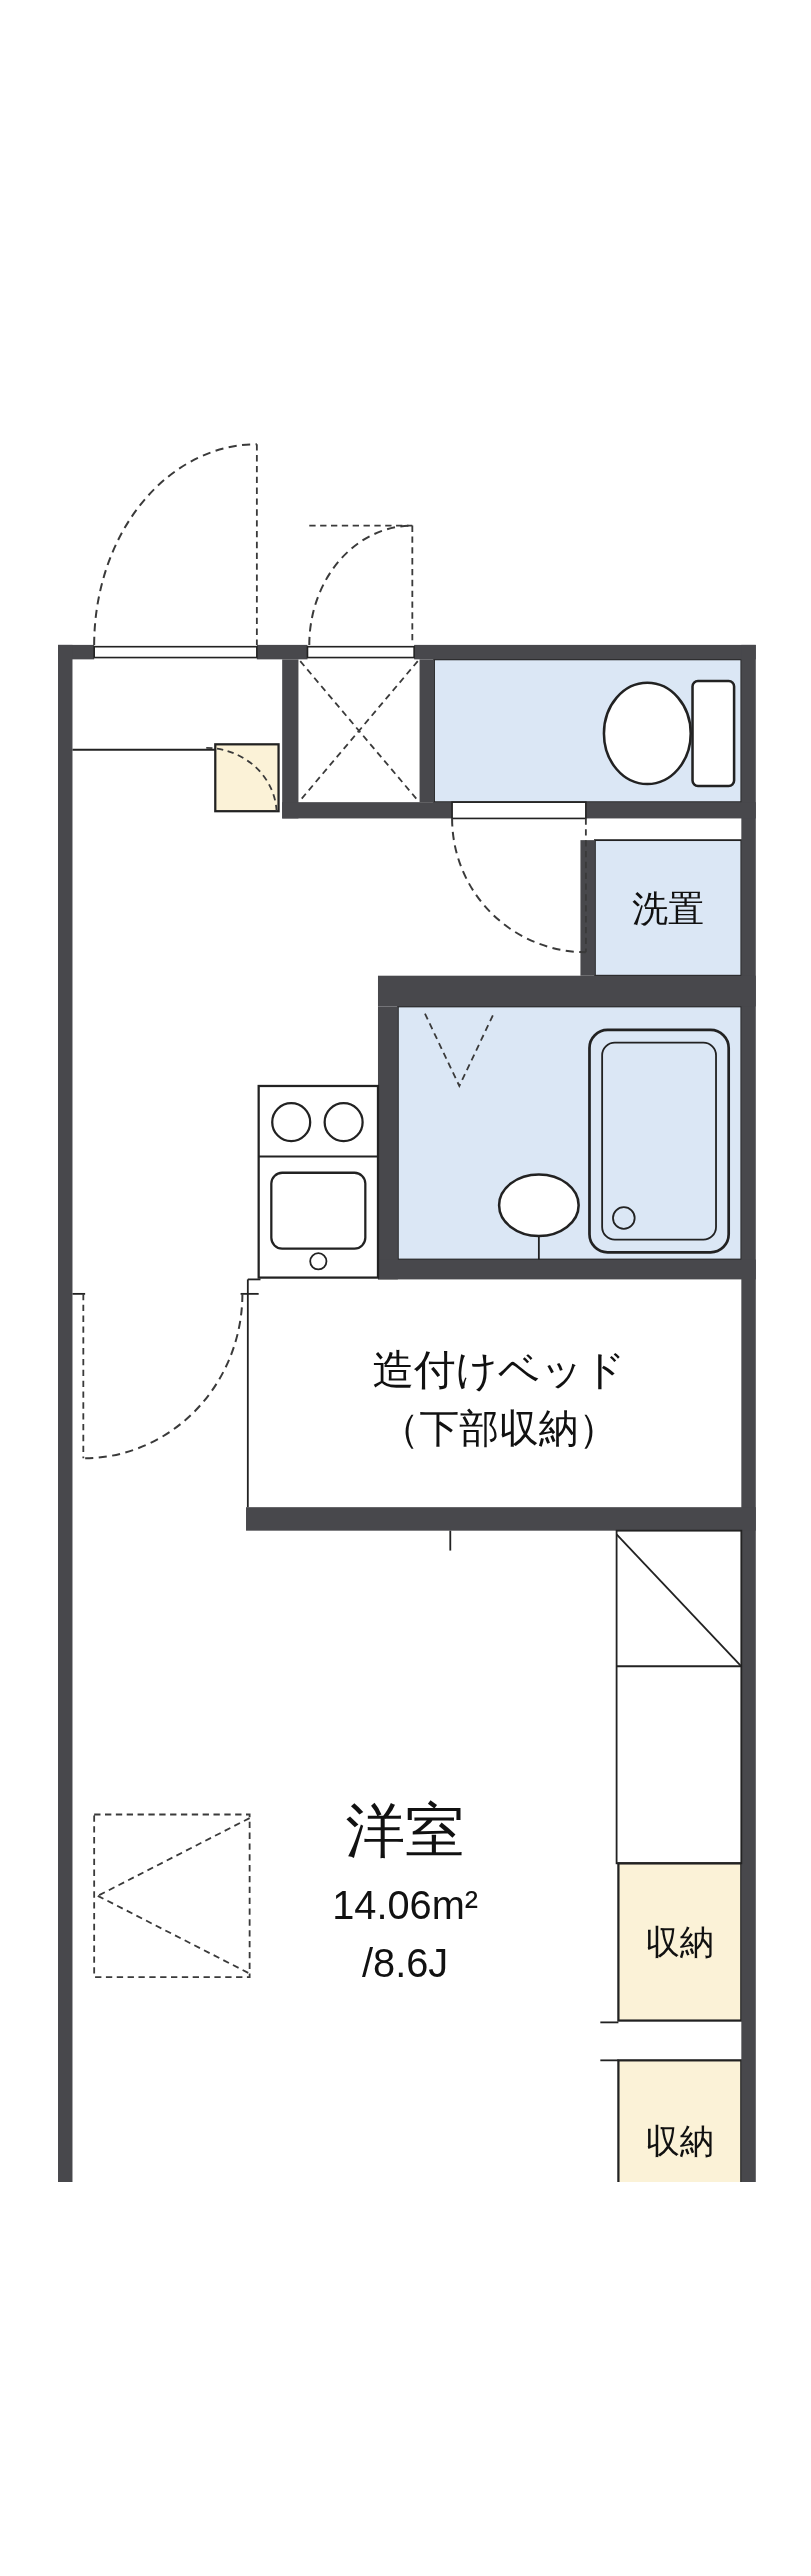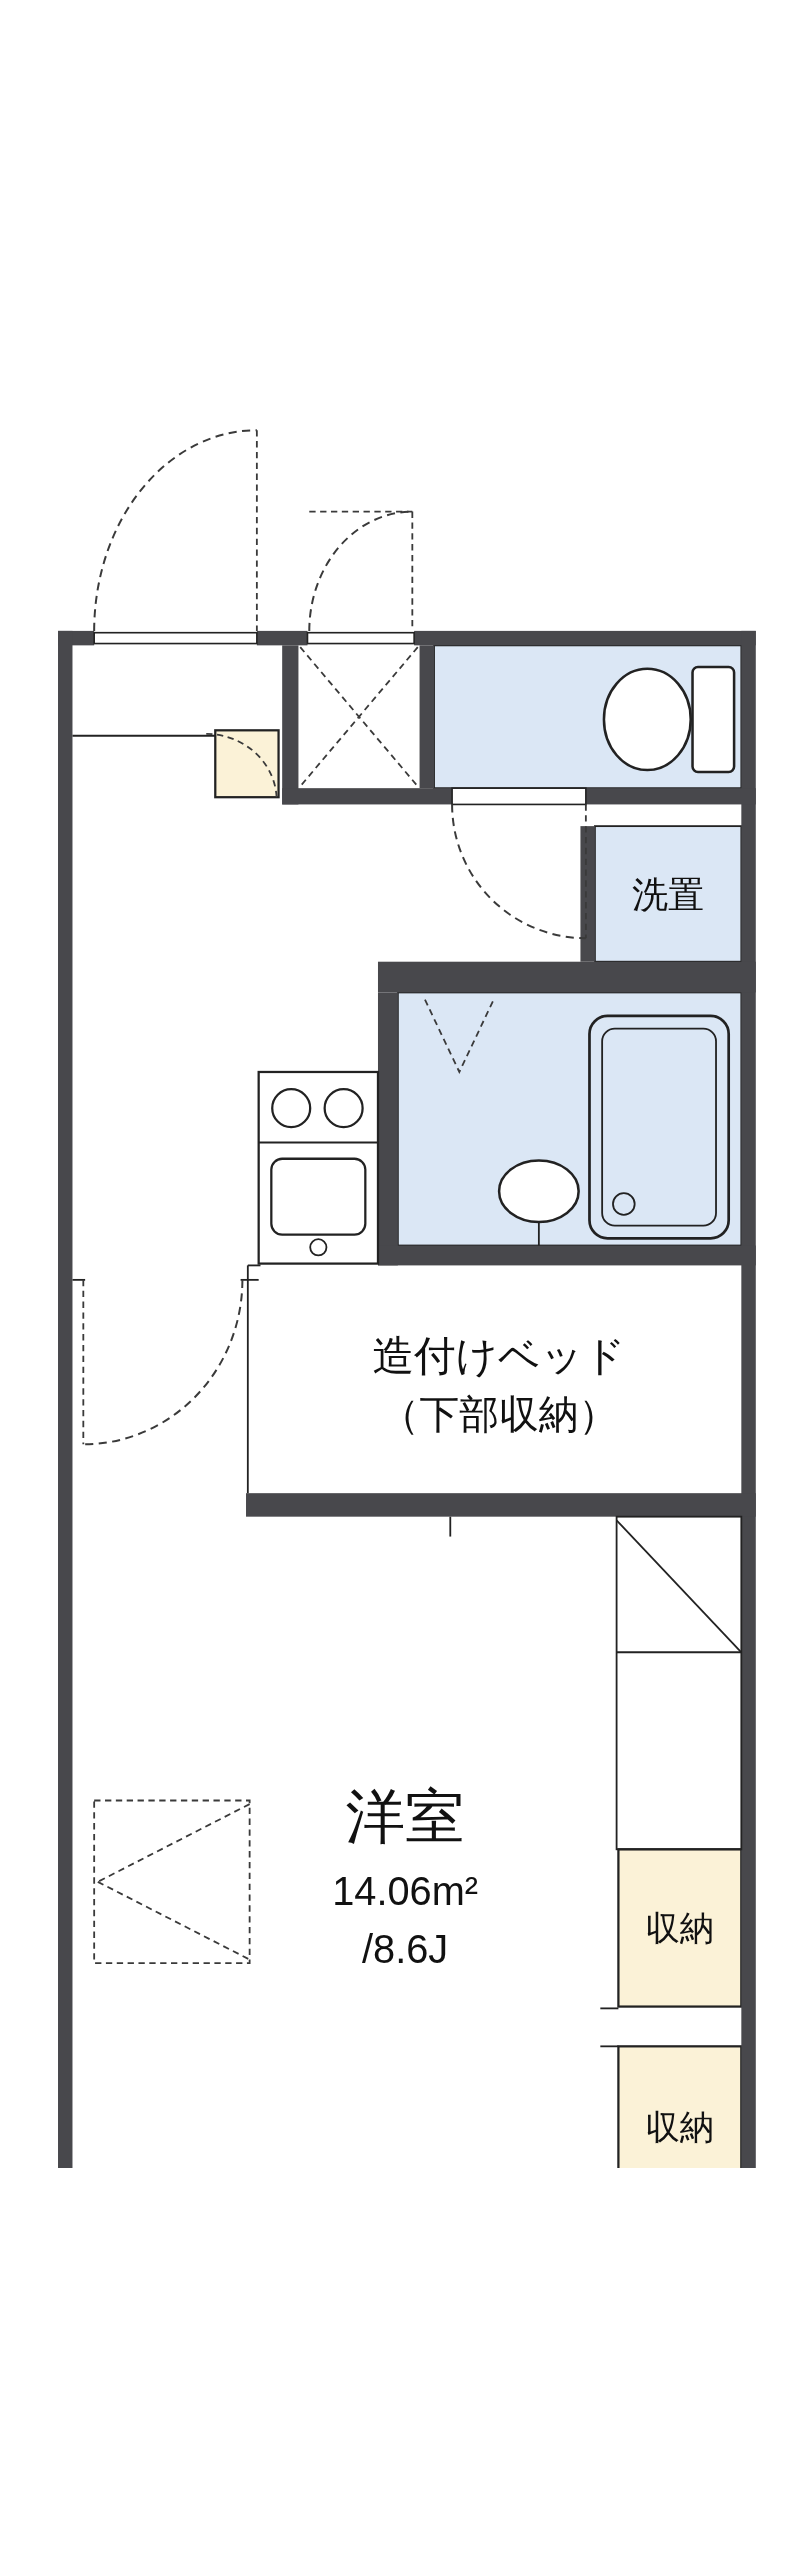--- a/index.html
+++ b/index.html
@@ -1,17 +1,17 @@
 <!DOCTYPE html>
 <html style="--wall: #48484c; --wet_area_fill: #dbe7f5; --storage_fill: #fbf2d7; --line: #222222; --background: #ffffff;font-size:14.5px"><head>
 <meta charset="utf-8">
 <style>
   html,body{margin:0;padding:0;background:#fff;}
   body{font-family:"Liberation Sans","DejaVu Sans",sans-serif;}
-  #stage{position:relative;width:812px;height:2168px;background:var(--background,#ffffff);overflow:hidden;}
+  #stage{position:relative;width:812px;height:2168px;background:var(--background,#ffffff);overflow:hidden;margin-top:14px;}
   svg{position:absolute;left:0;top:0;}
   .wall{fill:var(--wall,#48484c);stroke:none;}
   .wet{fill:var(--wet_area_fill,#dbe7f5);stroke:#222;stroke-width:2;}
   .cream{fill:var(--storage_fill,#fbf2d7);stroke:#222;stroke-width:2.5;}
   .thin{fill:none;stroke:#222;stroke-width:2.5;}
   .thin2{fill:none;stroke:#222;stroke-width:2;}
   .open{fill:#ffffff;stroke:#222;stroke-width:1.8;}
   .white{fill:#ffffff;stroke:none;}
   .fix{fill:#ffffff;stroke:#222;stroke-width:2.8;}
   .tub{fill:none;stroke:#222;stroke-width:3;}

